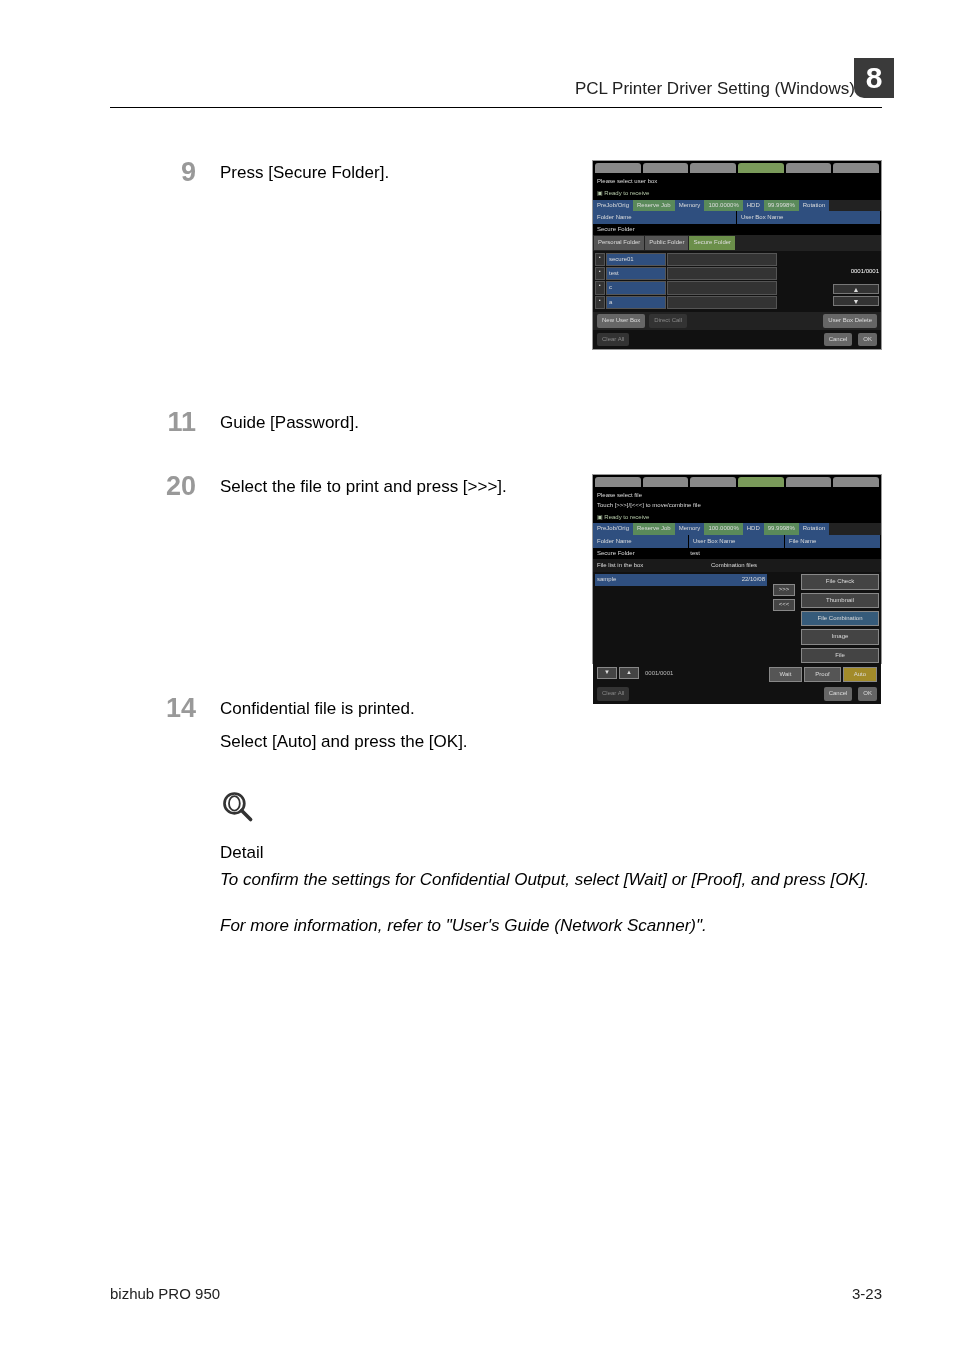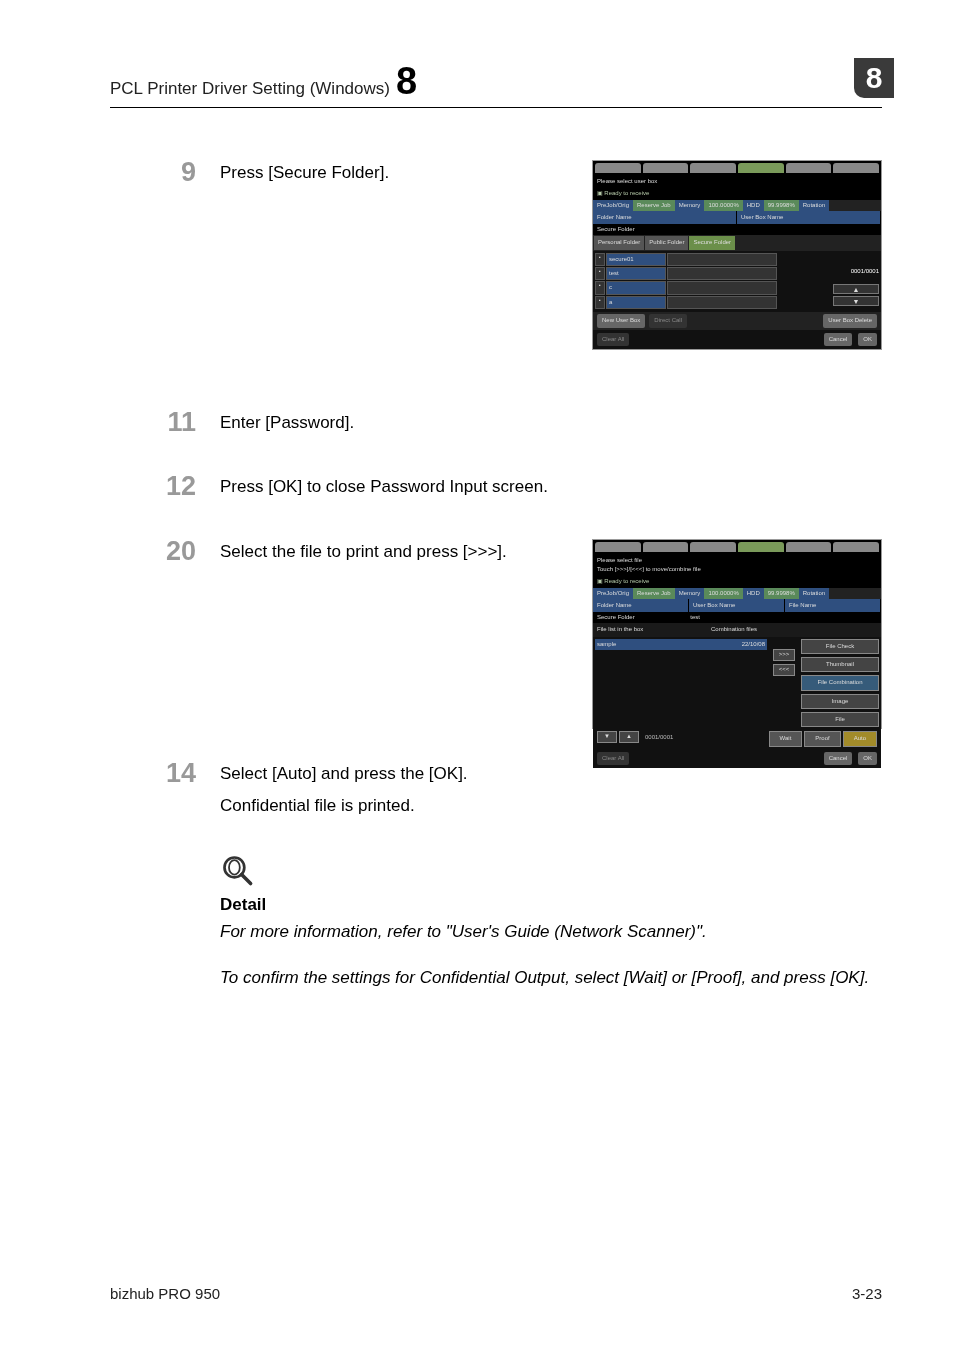--- a/index.html
+++ b/index.html
@@ -12,21 +12,21 @@
       color: #000;
     }
     .page {
       padding: 60px 72px 50px 110px;
       height: 100%;
       display: flex;
       flex-direction: column;
     }
     .header {
       display: flex;
-      justify-content: flex-start;
+      justify-content: flex-end;
       align-items: baseline;
       border-bottom: 1px solid #000;
       padding-bottom: 4px;
       margin-bottom: 48px;
     }
     .header-title {
       font-size: 17px;
       color: #222;
     }
     .header-num {
@@ -262,23 +262,23 @@
     .shot2-bottombar .nav{width:20px;height:12px;background:#444;border:1px solid #888;text-align:center;font-size:6px;}
     .shot2-bottombar .cnt{font-size:6px;color:#bbb;padding:2px 4px;}
     .shot2-bottombar .wbtn{font-size:6px;background:#555;border:1px solid #888;padding:2px 10px;}
     .shot2-bottombar .wbtn.y{background:#a28b2a;}
 
     .detail-block {
       margin-top: 4px;
       margin-left: 110px;
     }
     .detail-hdr {
-      font-weight: bold;
+      font-weight: normal;
       font-size: 17px;
-      margin: 2px 0 4px 0;
+      margin: 14px 0 4px 0;
     }
     .detail-text {
       font-style: italic;
       font-size: 17px;
       line-height: 1.5;
       margin-bottom: 20px;
     }
     .footer {
       display: flex;
       justify-content: space-between;
@@ -392,30 +392,24 @@
         </div>
       </div>
     </div>
 
     <div class="step">
     </div>
 
     <div class="step">
       <div class="step-num">11</div>
       <div class="step-body">
-        <p>Enter [Password].</p>
+        <p>Guide [Password].</p>
       </div>
     </div>
 
-    <div class="step">
-      <div class="step-num">12</div>
-      <div class="step-body">
-        <p>Press [OK] to close Password Input screen.</p>
-      </div>
-    </div>
 
     <div class="step">
       <div class="step-num">20</div>
       <div class="step-body step-row">
         <div class="step-text">
           <p>Select the file to print and press [&gt;&gt;&gt;].</p>
         </div>
         <div class="screenshot">
           <div class="shot">
             <div class="shot-tabs">
@@ -494,34 +488,34 @@
               <span class="shot-btn">OK</span>
             </div>
           </div>
         </div>
       </div>
     </div>
 
     <div class="step">
       <div class="step-num">14</div>
       <div class="step-body">
+        <p>Confidential file is printed.</p>
         <p>Select [Auto] and press the [OK].</p>
-        <p>Confidential file is printed.</p>
       </div>
     </div>
 
     <div class="detail-block">
       <svg class="mag-svg" viewBox="0 0 40 40">
         <circle cx="16" cy="16" r="11" fill="none" stroke="#333" stroke-width="3"></circle>
         <ellipse cx="16" cy="16" rx="6" ry="8" fill="none" stroke="#333" stroke-width="2"></ellipse>
         <line x1="24" y1="24" x2="34" y2="34" stroke="#333" stroke-width="4" stroke-linecap="round"></line>
       </svg>
       <div class="detail-hdr">Detail</div>
+      <div class="detail-text">To confirm the settings for Confidential Output, select [Wait] or [Proof], and press [OK].</div>
       <div class="detail-text">For more information, refer to "User's Guide (Network Scanner)".</div>
-      <div class="detail-text">To confirm the settings for Confidential Output, select [Wait] or [Proof], and press [OK].</div>
     </div>
 
   </div>
 
   <div class="footer">
     <span>bizhub PRO 950</span>
     <span>3-23</span>
   </div>
 </div>
 

